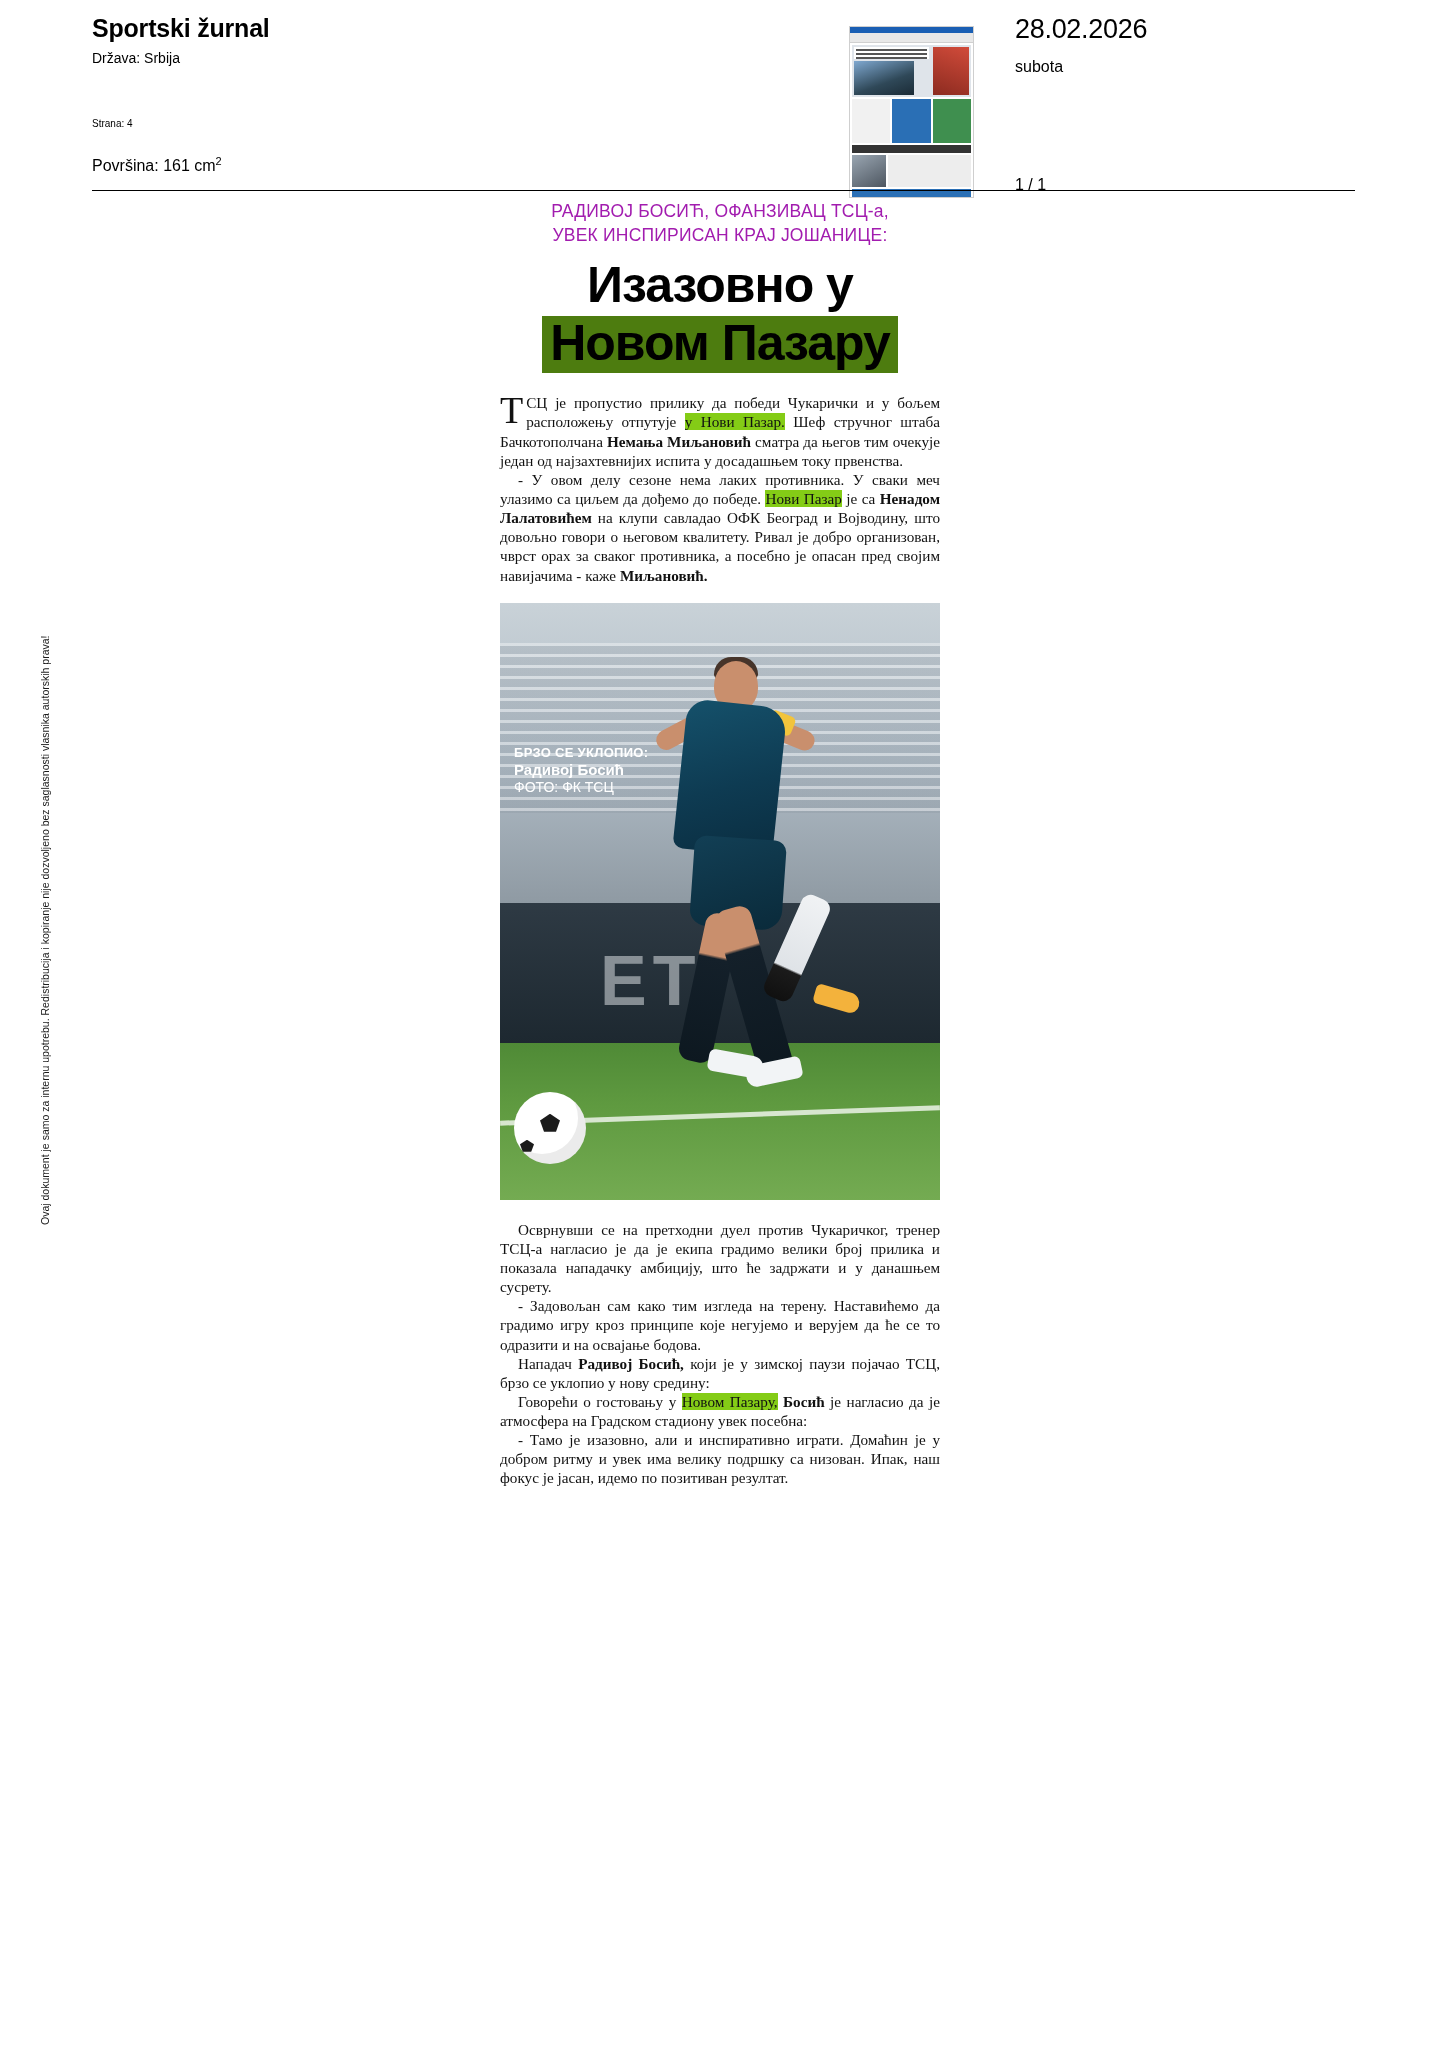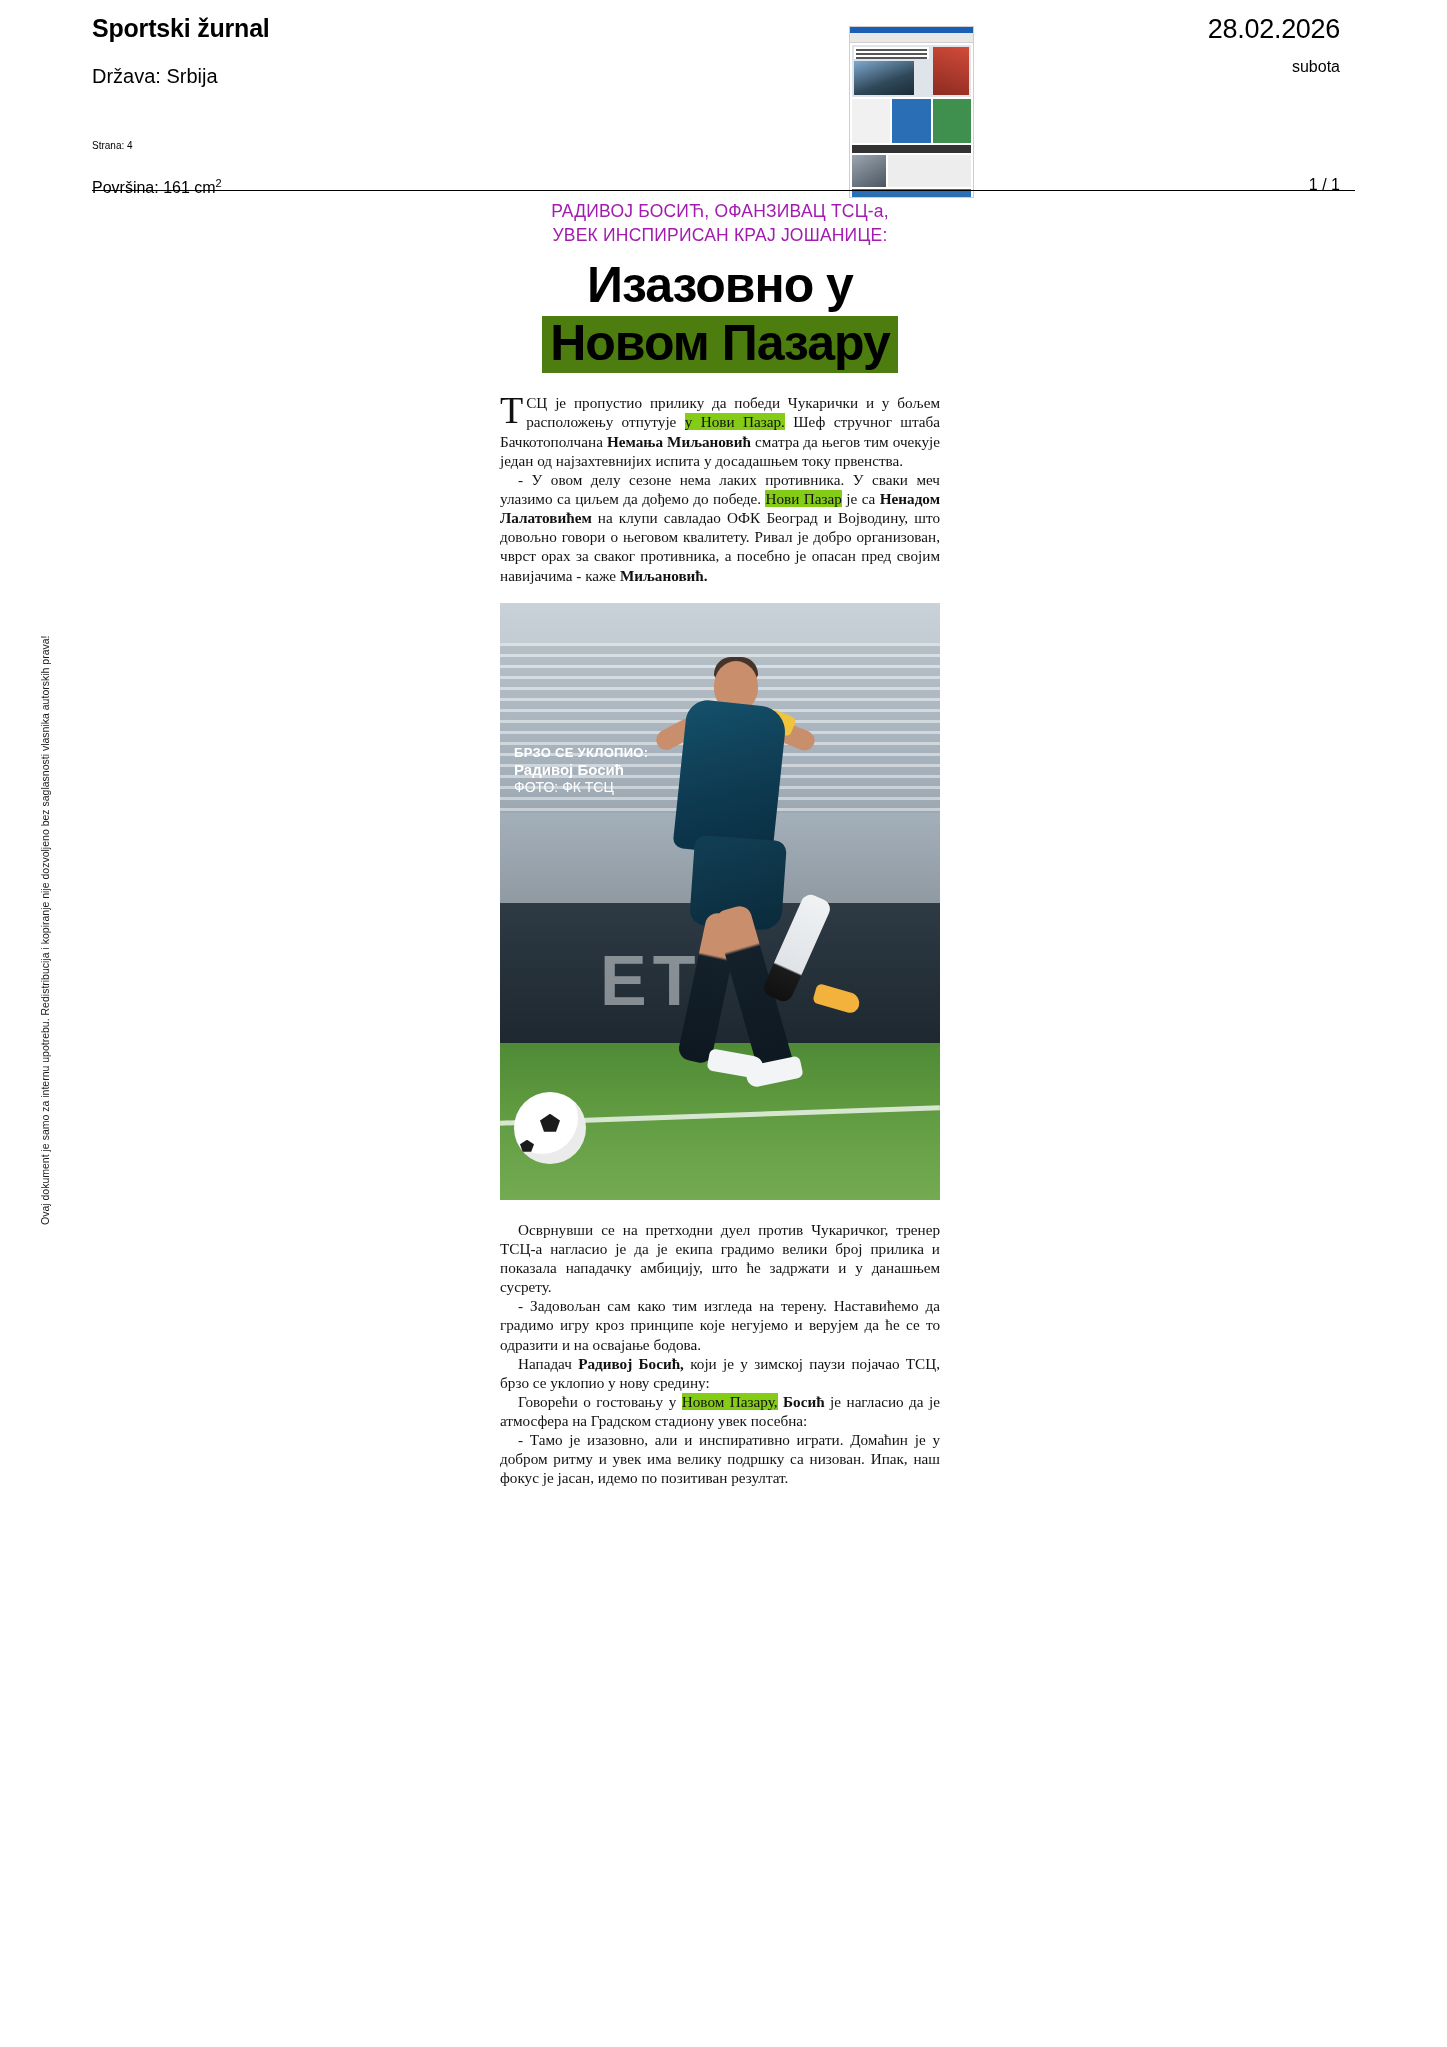--- a/index.html
+++ b/index.html
@@ -28,42 +28,42 @@
     top: 14px;
     width: 1263px;
   }
   .pub-title {
     font-size: 25px;
     font-weight: bold;
     letter-spacing: -0.2px;
     margin: 0;
   }
   .pub-country {
-    font-size: 20px;
-    margin-top: 22px;
+    font-size: 14px;
+    margin-top: 7px;
   }
   .pub-page {
     font-size: 10px;
     margin-top: 52px;
   }
   .pub-area {
     font-size: 16px;
     margin-top: 26px;
   }
   .pub-area sup {
     font-size: 11px;
     vertical-align: super;
   }
 
   .header-right {
     position: absolute;
-    right: 15px;
+    right: 0px;
     top: 0px;
     width: 340px;
-    text-align: right;
+    text-align: left;
   }
   .issue-date {
     font-size: 27px;
     letter-spacing: -0.3px;
   }
   .issue-day {
     font-size: 16px;
     margin-top: 13px;
   }
   .page-count {

